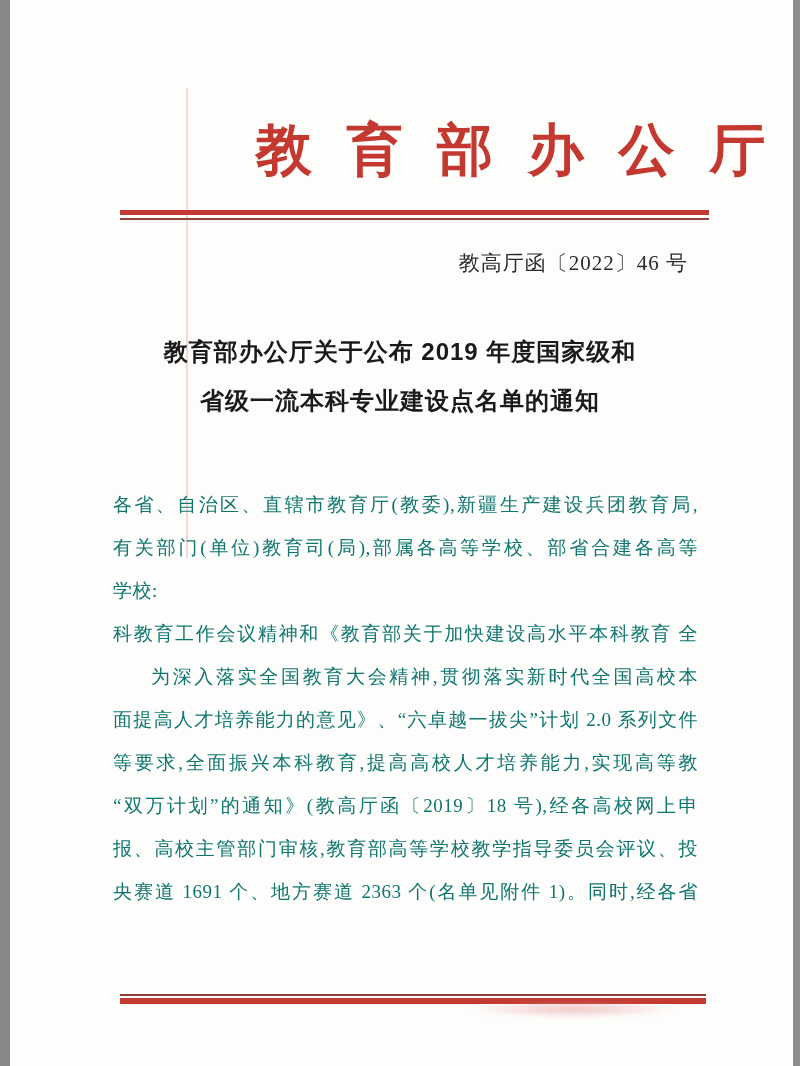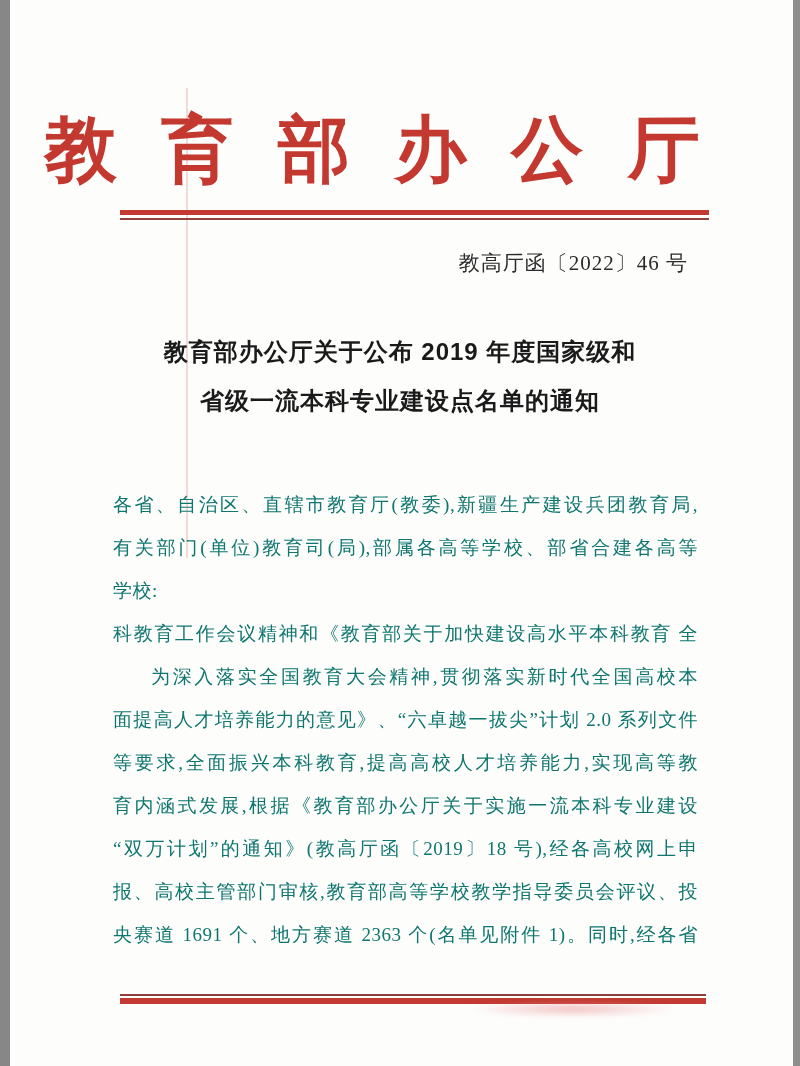--- a/index.html
+++ b/index.html
@@ -14,21 +14,21 @@
 
   
   .artifact-vline{position:absolute;left:186px;top:88px;width:2px;height:470px;
                   background:rgba(226,160,160,.38);}
   .smudge{position:absolute;left:468px;top:1000px;width:210px;height:18px;
           background:radial-gradient(ellipse at center,rgba(233,150,150,.55),rgba(233,150,150,0) 70%);
           filter:blur(2px);}
 
   
   .agency{position:absolute;left:0;right:0;top:108px;height:84px;line-height:84px;
-          text-align:left;font-size:72px;font-weight:bold;
+          text-align:right;font-size:56px;font-weight:bold;
           letter-spacing:.62em;text-indent:.62em;color:#c4392f;
           font-family:"Liberation Serif","DejaVu Serif",serif;}
   .rule-top{position:absolute;left:120px;top:210px;width:589px;}
   .rule-top .thick{height:5px;background:#c23a31;}
   .rule-top .thin{height:2px;margin-top:3px;background:#94423c;}
 
   .docnum{position:absolute;right:112px;top:249px;font-size:21px;color:#2a2a2a;
           letter-spacing:1px;white-space:nowrap;}
 
   .title{position:absolute;left:0;right:0;top:327px;text-align:center;
@@ -72,21 +72,20 @@
 
   <div class="bodytext">
     <div class="bline">各省、自治区、直辖市教育厅(教委),新疆生产建设兵团教育局,</div>
     <div class="bline">有关部门(单位)教育司(局),部属各高等学校、部省合建各高等</div>
     <div class="bline short">学校:</div>
 
     <div class="bline">科教育工作会议精神和《教育部关于加快建设高水平本科教育 全</div>
     <div class="bline indent">为深入落实全国教育大会精神,贯彻落实新时代全国高校本</div>
     <div class="bline">面提高人才培养能力的意见》、“六卓越一拔尖”计划 2.0 系列文件</div>
     <div class="bline">等要求,全面振兴本科教育,提高高校人才培养能力,实现高等教</div>
-    <div class="bline">育内涵式发展,根据《教育部办公厅关于实施一流本科专业建设</div>
     <div class="bline">“双万计划”的通知》(教高厅函〔2019〕18 号),经各高校网上申</div>
     <div class="bline">报、高校主管部门审核,教育部高等学校教学指导委员会评议、投</div>
     <div class="bline">央赛道 1691 个、地方赛道 2363 个(名单见附件 1)。同时,经各省</div>
   </div>
 
   <div class="rule-bottom">
     <div class="thin"></div>
     <div class="thick"></div>
   </div>
 

